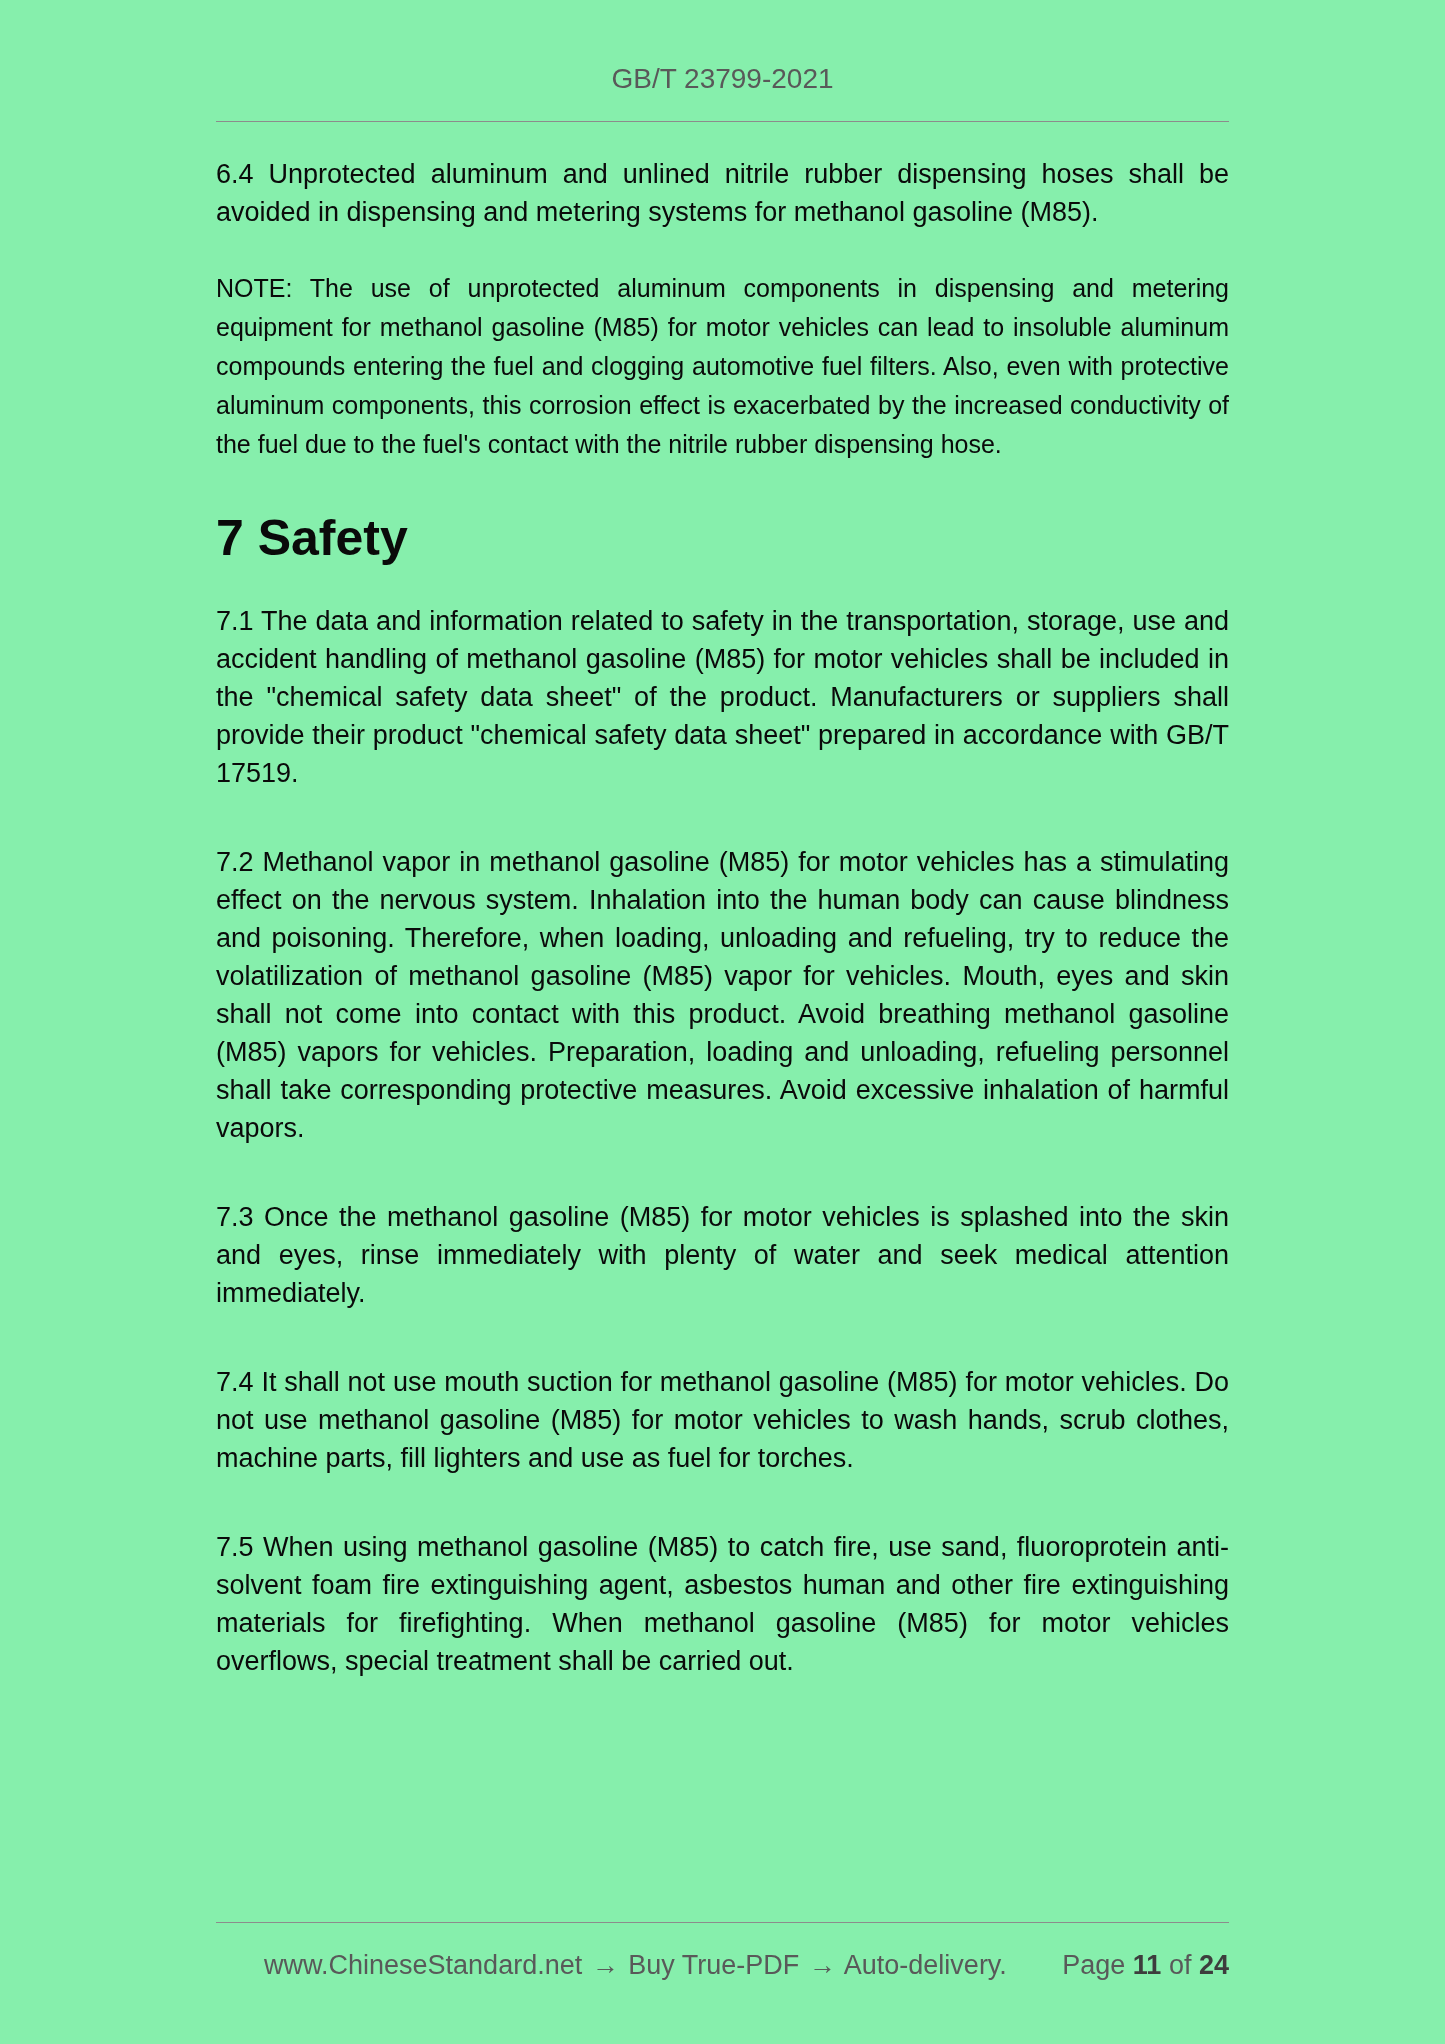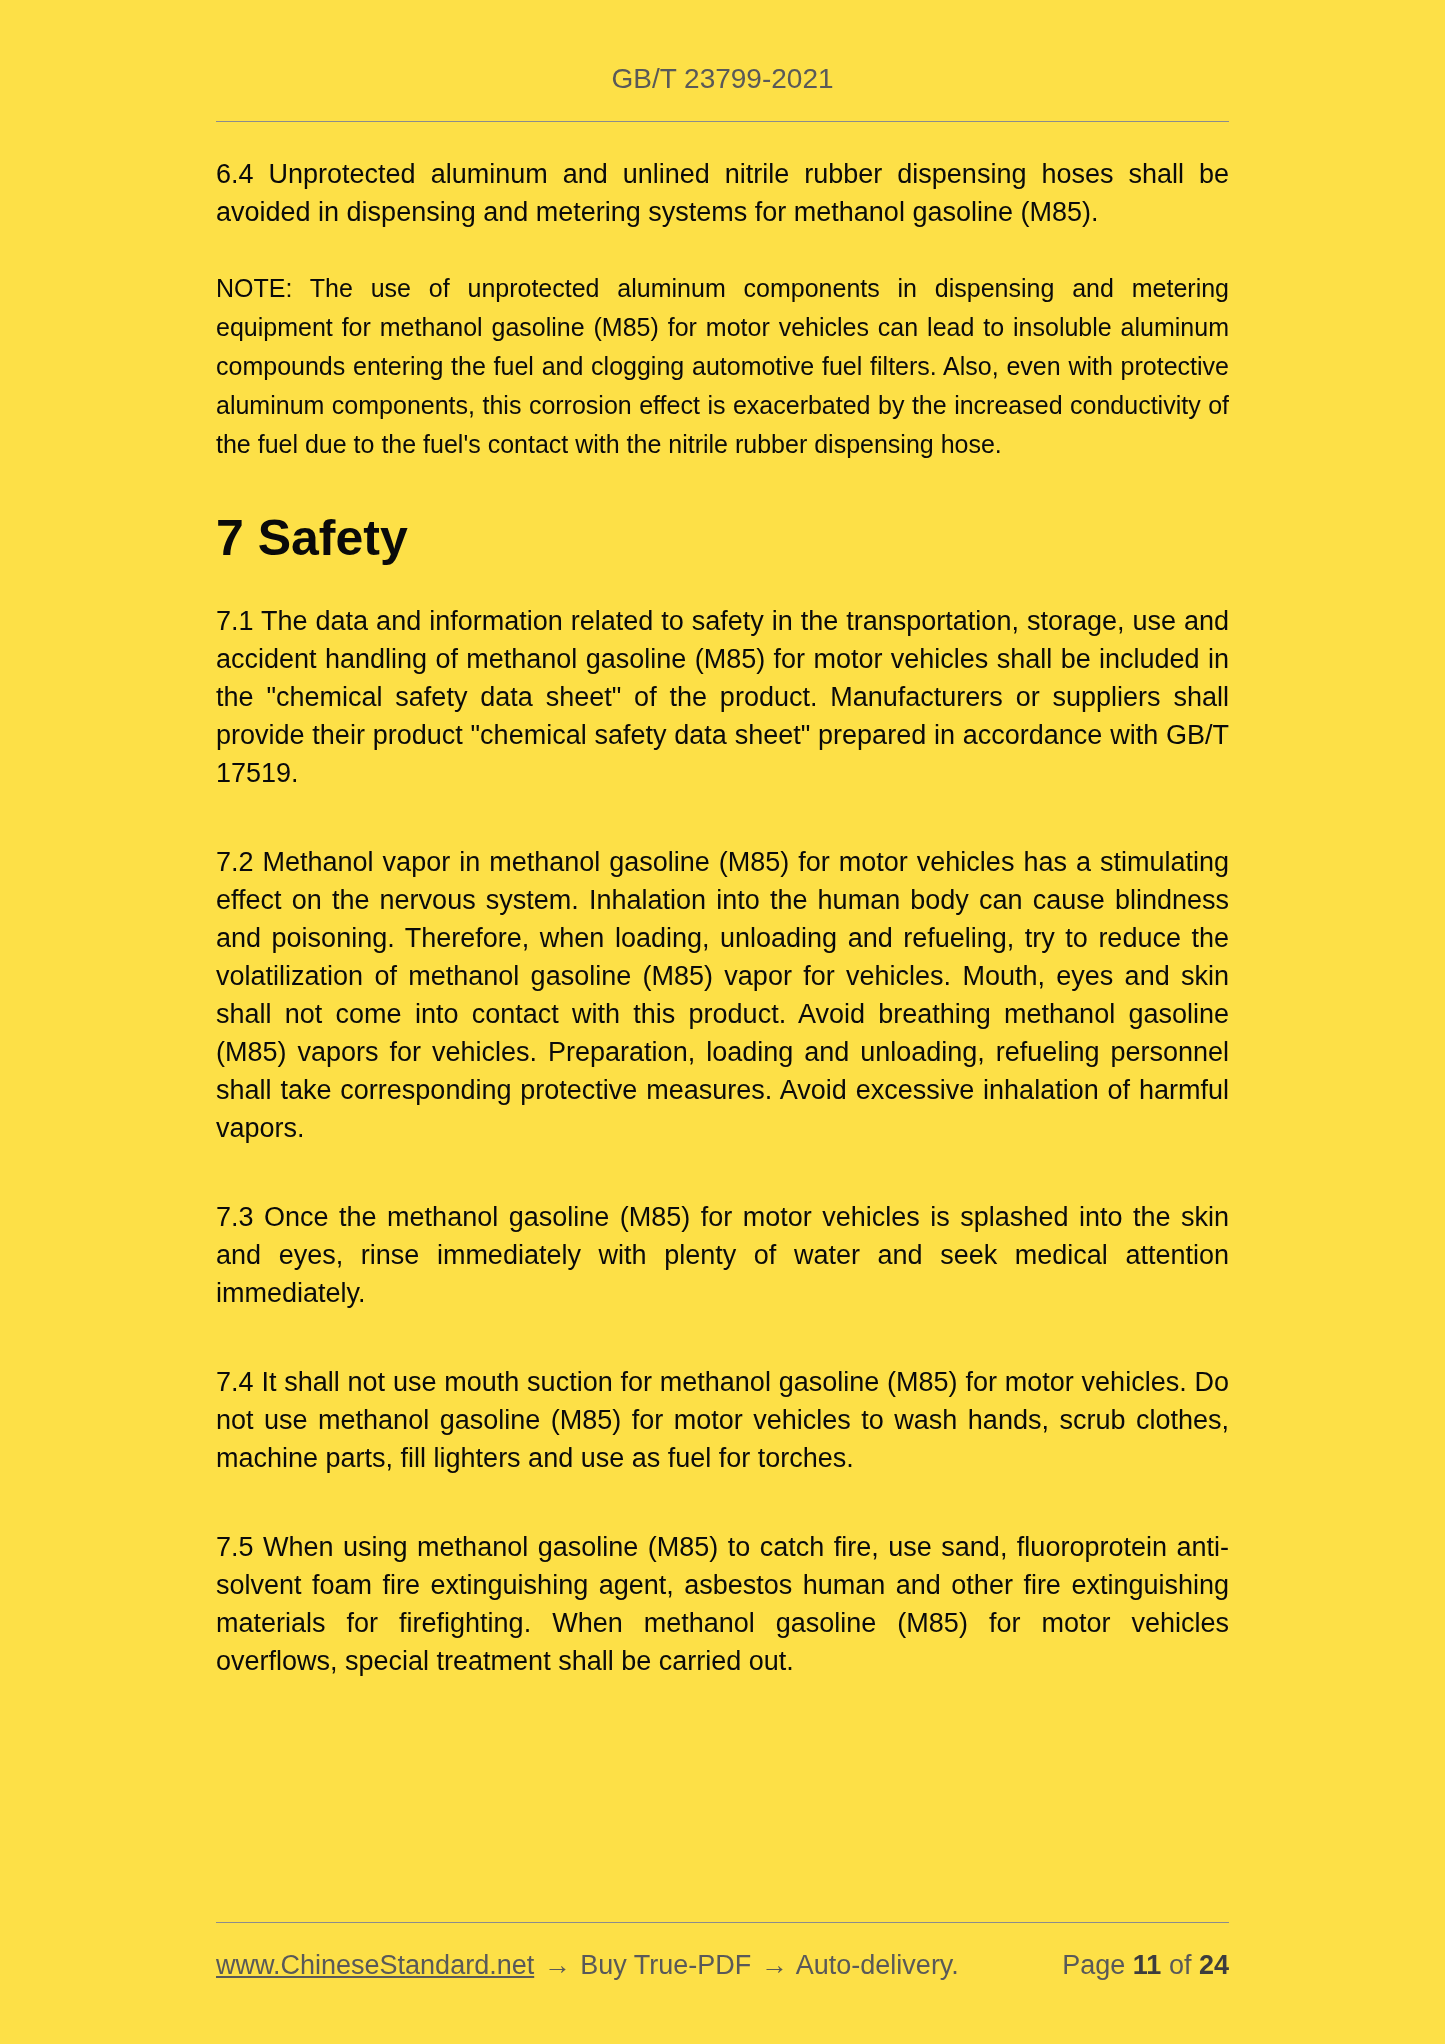--- a/index.html
+++ b/index.html
@@ -1,21 +1,21 @@
 <!DOCTYPE html>
 <html><head>
 <meta charset="utf-8">
 <style>
   * { box-sizing: border-box; }
   html, body { margin: 0; padding: 0; background: #ffffff; }
   .page {
     position: relative;
     width: 1445px;
     height: 2044px;
-    background: #fde047;
+    background: #86efac;
     font-family: "Liberation Sans", "DejaVu Sans", sans-serif;
     color: #0a0a0a;
     overflow: hidden;
   }
   .inner {
     position: absolute;
     left: 216px;
     right: 216px;
     top: 0;
   }
@@ -65,22 +65,22 @@
     margin-top: 26px;
     display: flex;
     justify-content: space-between;
     align-items: baseline;
     font-size: 27px;
     line-height: 33px;
     color: #595959;
   }
   .footer-left span, .footer-left a { color: #595959; }
   .footer-link {
-    text-decoration: underline;
     cursor: pointer;
+    margin-left: 48px;
   }
   .arrow { padding: 0 2px; }
   .footer-right .num {
     font-weight: bold;
     color: #3d3d3d;
   }
 </style>
 </head>
 <body>
 

